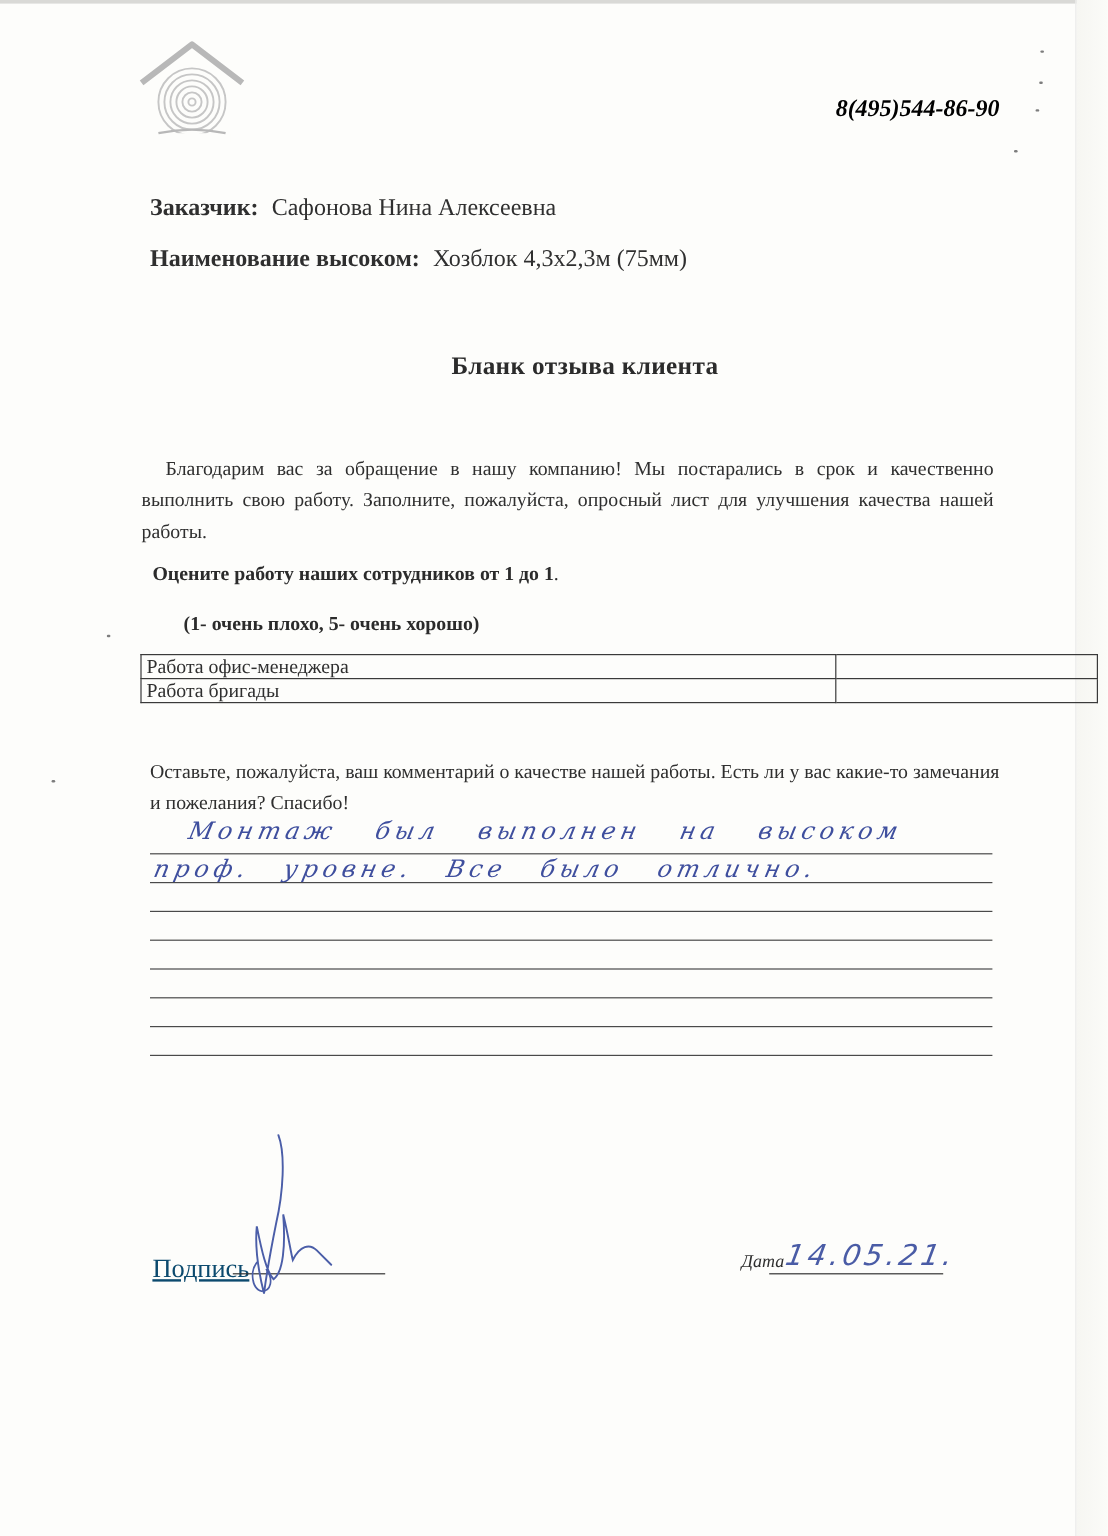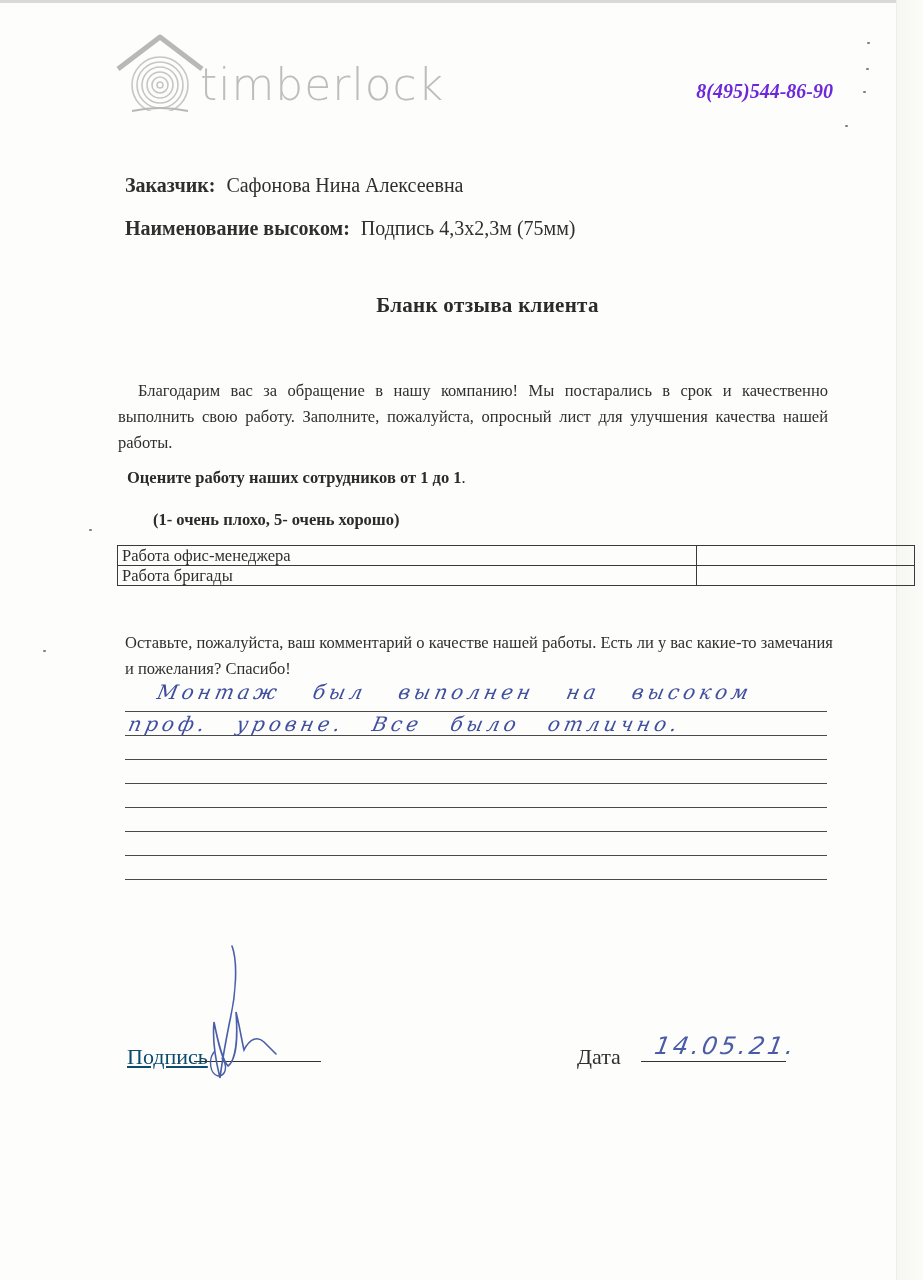--- a/index.html
+++ b/index.html
@@ -23,24 +23,24 @@
   
   .logo { position: absolute; left: 110px; top: 34px; height: 84px; display: flex; align-items: center; }
   .logo-icon { width: 100px; height: 86px; }
   .logo-text {
     font-family: "DejaVu Sans", "Liberation Sans", sans-serif;
     font-size: 44px; letter-spacing: 1px; font-weight: 300;
     color: #bdbdbd; margin-left: -10px; margin-top: 16px;
   }
   .phone {
     position: absolute; right: 90px; top: 80px;
-    font-style: italic; font-weight: bold; font-size: 20px; color: #6d28d9;
+    font-style: italic; font-weight: bold; font-size: 20px; color: #000000;
   }
 
-  .field { position: absolute; left: 125px; font-size: 20px; color: #2f2f2f; margin-top: 12px; }
+  .field { position: absolute; left: 125px; font-size: 20px; color: #2f2f2f; }
   .field b { font-weight: bold; margin-right: 6px; }
   .field-customer { top: 162px; }
   .field-product { top: 205px; }
 
   .form-title {
     position: absolute; left: 0; width: 923px; top: 293px; text-align: center;
     font-size: 21px; font-weight: bold; letter-spacing: 0.3px; color: #2b2b2b;
     padding-left: 52px; box-sizing: border-box;
   }
 
@@ -80,21 +80,21 @@
   }
   .hw-line-1 { position: absolute; left: 0; top: 0; word-spacing: 22px; white-space: nowrap; }
   .hw-line-2 { position: absolute; left: -22px; top: 32px; word-spacing: 18px; white-space: nowrap; }
 
   .signature-block { position: absolute; left: 127px; top: 1044px; font-size: 22px; color: #0c4a6e; text-decoration: underline; }
   .signature-line {
     position: absolute; left: 194px; top: 1061px; width: 127px; border-top: 1.3px solid #333;
   }
   .signature-mark { position: absolute; left: 192px; top: 942px; width: 90px; height: 140px; }
 
-  .date-block { position: absolute; left: 577px; top: 1044px; font-size: 22px; color: #2f2f2f; }
+  .date-block { position: absolute; left: 618px; top: 1044px; font-size: 15px; color: #2f2f2f; font-style: italic; }
   .date-line { position: absolute; left: 641px; top: 1061px; width: 145px; border-top: 1.3px solid #333; }
   .date-value {
     position: absolute; left: 655px; top: 1032px;
     font-family: "DejaVu Sans", sans-serif; font-style: italic;
     font-size: 24px; letter-spacing: 3px; color: #4a5ca6;
     transform: skewX(-10deg);
   }
 </style>
 </head>
 <body>
@@ -116,32 +116,31 @@
       <circle cx="50" cy="52" r="28"></circle>
       <circle cx="50" cy="52" r="23"></circle>
       <circle cx="50" cy="52" r="18"></circle>
       <circle cx="50" cy="52" r="13"></circle>
       <circle cx="50" cy="52" r="8"></circle>
       <circle cx="50" cy="52" r="3"></circle>
     </g>
     <rect x="18" y="78" width="64" height="8" fill="#fdfdfb"></rect>
     <path d="M22,78 Q50,72 78,78" fill="none" stroke="#b8b8b8" stroke-width="2"></path>
   </svg>
-  <span class="logo-text">timberlock</span>
 </div>
 
 <div class="phone">8(495)544-86-90</div>
 
 <div class="field field-customer">
   <b>Заказчик:</b>
   <span>Сафонова Нина Алексеевна</span>
 </div>
 <div class="field field-product">
   <b>Наименование высоком:</b>
-  <span>Подпись 4,3х2,3м (75мм)</span>
+  <span>Хозблок 4,3х2,3м (75мм)</span>
 </div>
 
 <div class="form-title">Бланк отзыва клиента</div>
 
 <div class="intro">
   <span class="first-line-indent"></span><span>Благодарим вас за обращение в нашу компанию! Мы постарались в срок и качественно выполнить свою работу. Заполните, пожалуйста, опросный лист для улучшения качества нашей работы.</span>
 </div>
 
 <div class="rate-heading">
   <span>Оцените работу наших сотрудников от 1 до 1</span><span class="dot">.</span>

